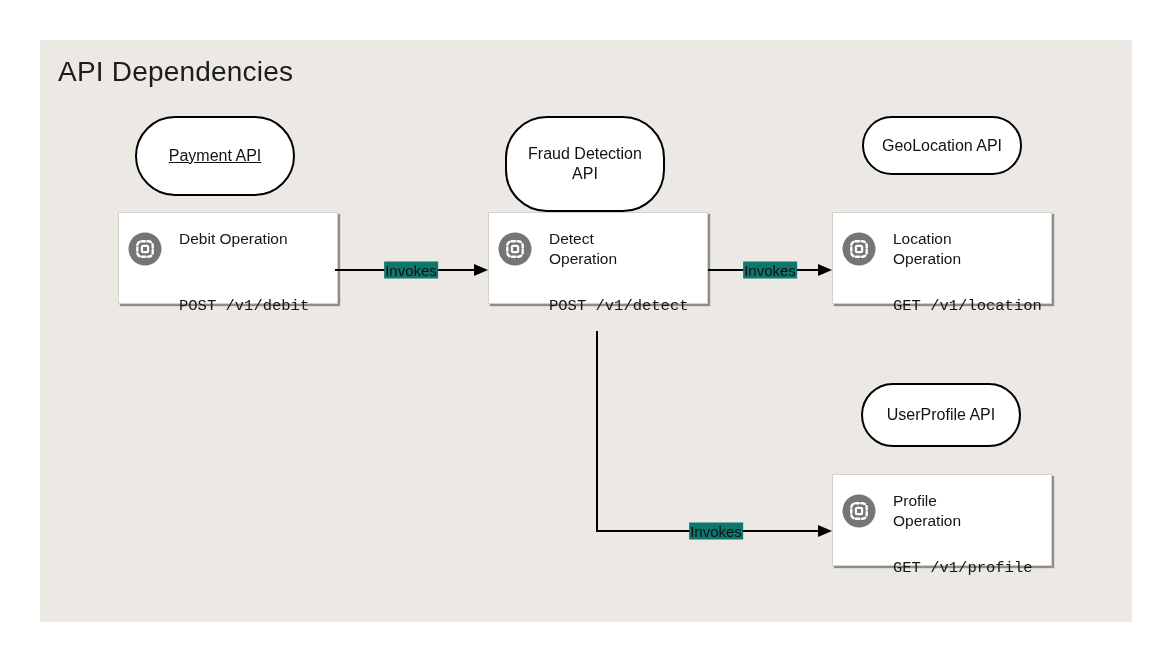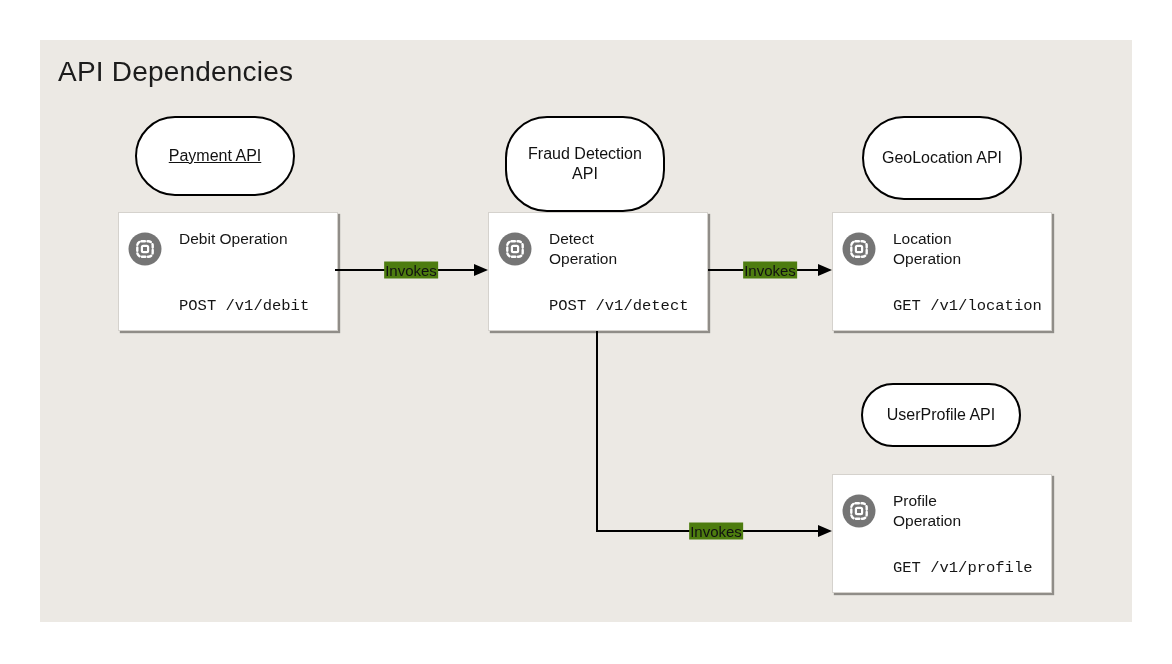--- a/index.html
+++ b/index.html
@@ -26,21 +26,21 @@
     background:#ffffff;
     border:2px solid #000000;
     border-radius:42px;
     display:flex; align-items:center; justify-content:center;
     box-sizing:border-box;
     font-size:16px; color:#111111; text-align:center; line-height:1.25;
   }
   .pill .pill-label { max-width:132px; }
   .opbox {
     position:absolute;
-    width:220px; height:119px;
+    width:220px; height:92px;
     background:#ffffff;
     border:1px solid #d5d2cd;
     box-shadow:2px 2px 1px rgba(128,125,120,0.85);
     box-sizing:border-box;
   }
   .op-icon {
     position:absolute; left:9px; top:19px;
     width:34px; height:34px;
   }
   .op-name {
@@ -54,42 +54,42 @@
   .edge-line { position:absolute; background:#000000; }
   .arrowhead {
     position:absolute; width:0; height:0;
     border-top:6px solid transparent;
     border-bottom:6px solid transparent;
     border-left:14px solid #000000;
   }
   .edge-label {
     position:absolute;
     transform:translate(-50%,-50%);
-    background:#4d7c0f;
+    background:#0f766e;
     font-size:15px; color:#111111;
     padding:0 1px;
     white-space:nowrap;
   }
 </style>
 </head>
 <body>
 
 <div class="canvas">
 
   <div class="diagram-title">API Dependencies</div>
 
   <div class="pill" style="left:95px; top:76px; width:160px; height:80px;text-decoration:underline;">
     <span class="pill-label">Payment API</span>
   </div>
 
   <div class="pill" style="left:465px; top:76px; width:160px; height:96px;">
     <span class="pill-label">Fraud Detection API</span>
   </div>
 
-  <div class="pill" style="left:822px; top:76px; width:160px; height:84px;">
+  <div class="pill" style="left:822px; top:76px; width:160px; height:59px;">
     <span class="pill-label">GeoLocation API</span>
   </div>
 
   <div class="pill" style="left:821px; top:343px; width:160px; height:64px;">
     <span class="pill-label">UserProfile API</span>
   </div>
 
   <div class="opbox" style="left:78px; top:172px;">
     <svg class="op-icon" viewBox="0 0 34 34">
       <circle cx="17" cy="17" r="16.5" fill="#757575"></circle>

